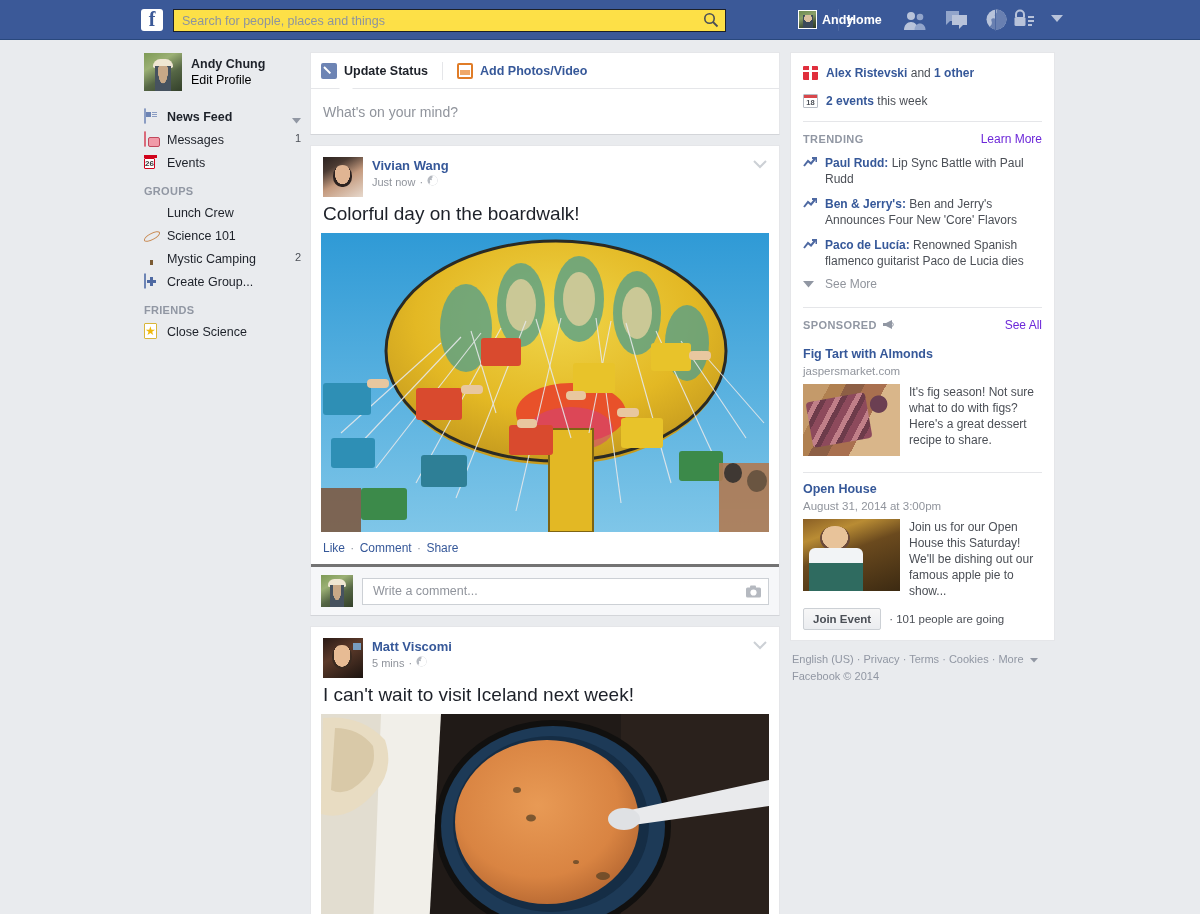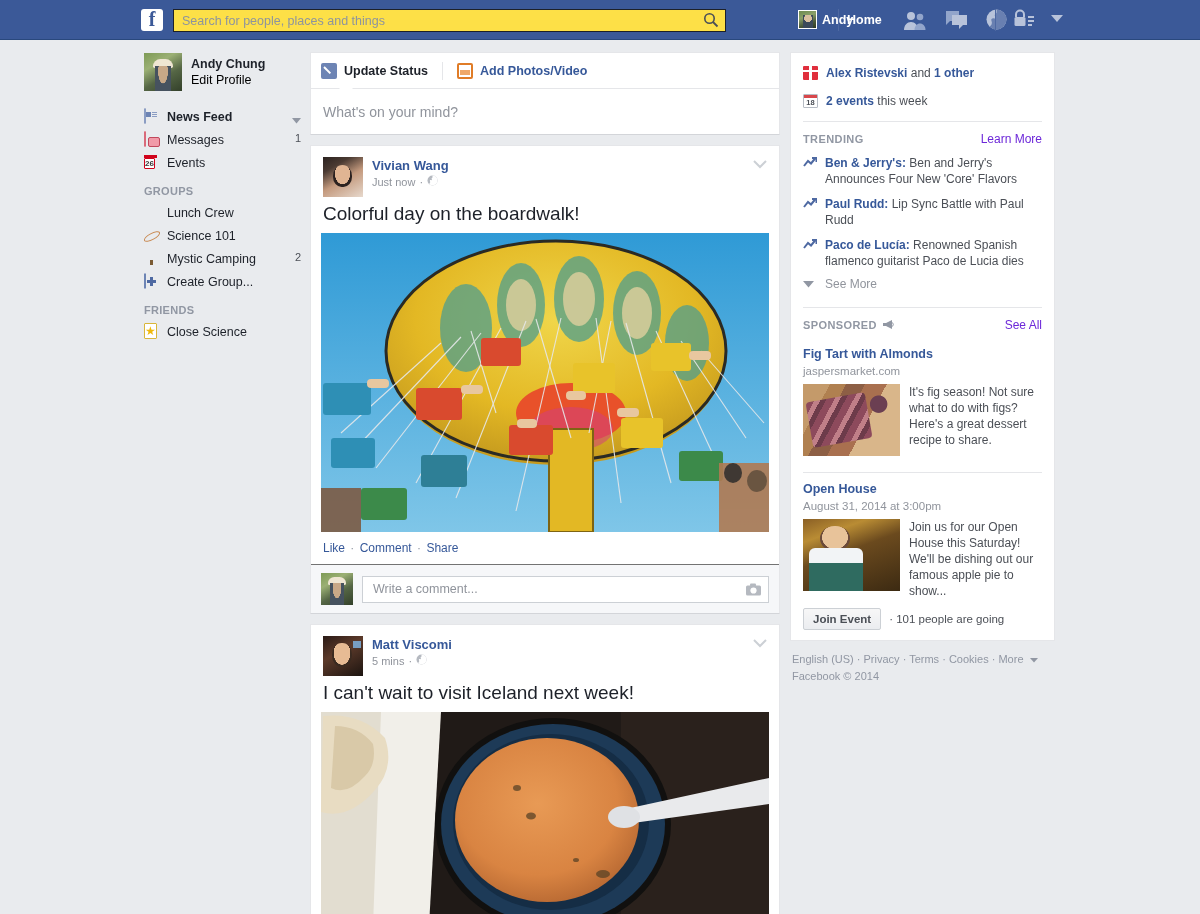--- a/index.html
+++ b/index.html
@@ -227,21 +227,21 @@
   .p-meta { font-size: 11px; color: #90949c; line-height: 16px; display: flex; align-items: center; gap: 4px; }
   .p-caret { position: absolute; right: 12px; top: 12px; cursor: pointer; }
   .p-text { padding: 8px 12px 10px 12px; font-size: 19px; color: #1d2129; line-height: 18px; }
 
   .photo { width: 448px; height: 299px; margin: 0 auto; display: block; }
   .photo2 { width: 448px; height: 214px; margin: 0 auto; display: block; }
 
   .p-actions {
     padding: 9px 12px 9px 12px;
     font-size: 12px; color: #365899;
-    border-bottom: 1px solid #737373;
+    border-bottom: 3px solid #737373;
   }
   .p-actions .sep { color: #9197a3; margin: 0 2px; }
   .p-actions a { color: #365899; text-decoration: none; cursor: pointer; }
   .comment-bar {
     background: #f6f7f9;
     padding: 8px 10px;
     display: flex; align-items: center; gap: 9px;
   }
   .comment-box {
     flex: 1; height: 27px;
@@ -691,31 +691,31 @@
       <a class="sechead-link">Learn More</a>
     </div>
 
     <div class="trend-row">
       <span style="flex:0 0 14px;margin-top:2px">
         <svg width="14" height="11" viewBox="0 0 14 11">
             <path d="M1 9L5 4l3 2.5L12.5 1" fill="none" stroke="#4e69a2" stroke-width="2"></path>
             <path d="M9 1h4.5v4" fill="none" stroke="#4e69a2" stroke-width="2"></path>
           </svg>
       </span>
-      <span class="trend-txt"><b>Ben &amp; Jerry's:</b><span> Ben and Jerry's Announces Four New 'Core' Flavors</span></span>
+      <span class="trend-txt"><b>Paul Rudd:</b><span> Lip Sync Battle with Paul Rudd</span></span>
     </div>
 
     <div class="trend-row">
       <span style="flex:0 0 14px;margin-top:2px">
         <svg width="14" height="11" viewBox="0 0 14 11">
             <path d="M1 9L5 4l3 2.5L12.5 1" fill="none" stroke="#4e69a2" stroke-width="2"></path>
             <path d="M9 1h4.5v4" fill="none" stroke="#4e69a2" stroke-width="2"></path>
           </svg>
       </span>
-      <span class="trend-txt"><b>Paul Rudd:</b><span> Lip Sync Battle with Paul Rudd</span></span>
+      <span class="trend-txt"><b>Ben &amp; Jerry's:</b><span> Ben and Jerry's Announces Four New 'Core' Flavors</span></span>
     </div>
 
     <div class="trend-row">
       <span style="flex:0 0 14px;margin-top:2px">
         <svg width="14" height="11" viewBox="0 0 14 11">
             <path d="M1 9L5 4l3 2.5L12.5 1" fill="none" stroke="#4e69a2" stroke-width="2"></path>
             <path d="M9 1h4.5v4" fill="none" stroke="#4e69a2" stroke-width="2"></path>
           </svg>
       </span>
       <span class="trend-txt"><b>Paco de Lucía:</b><span> Renowned Spanish flamenco guitarist Paco de Lucia dies</span></span>

